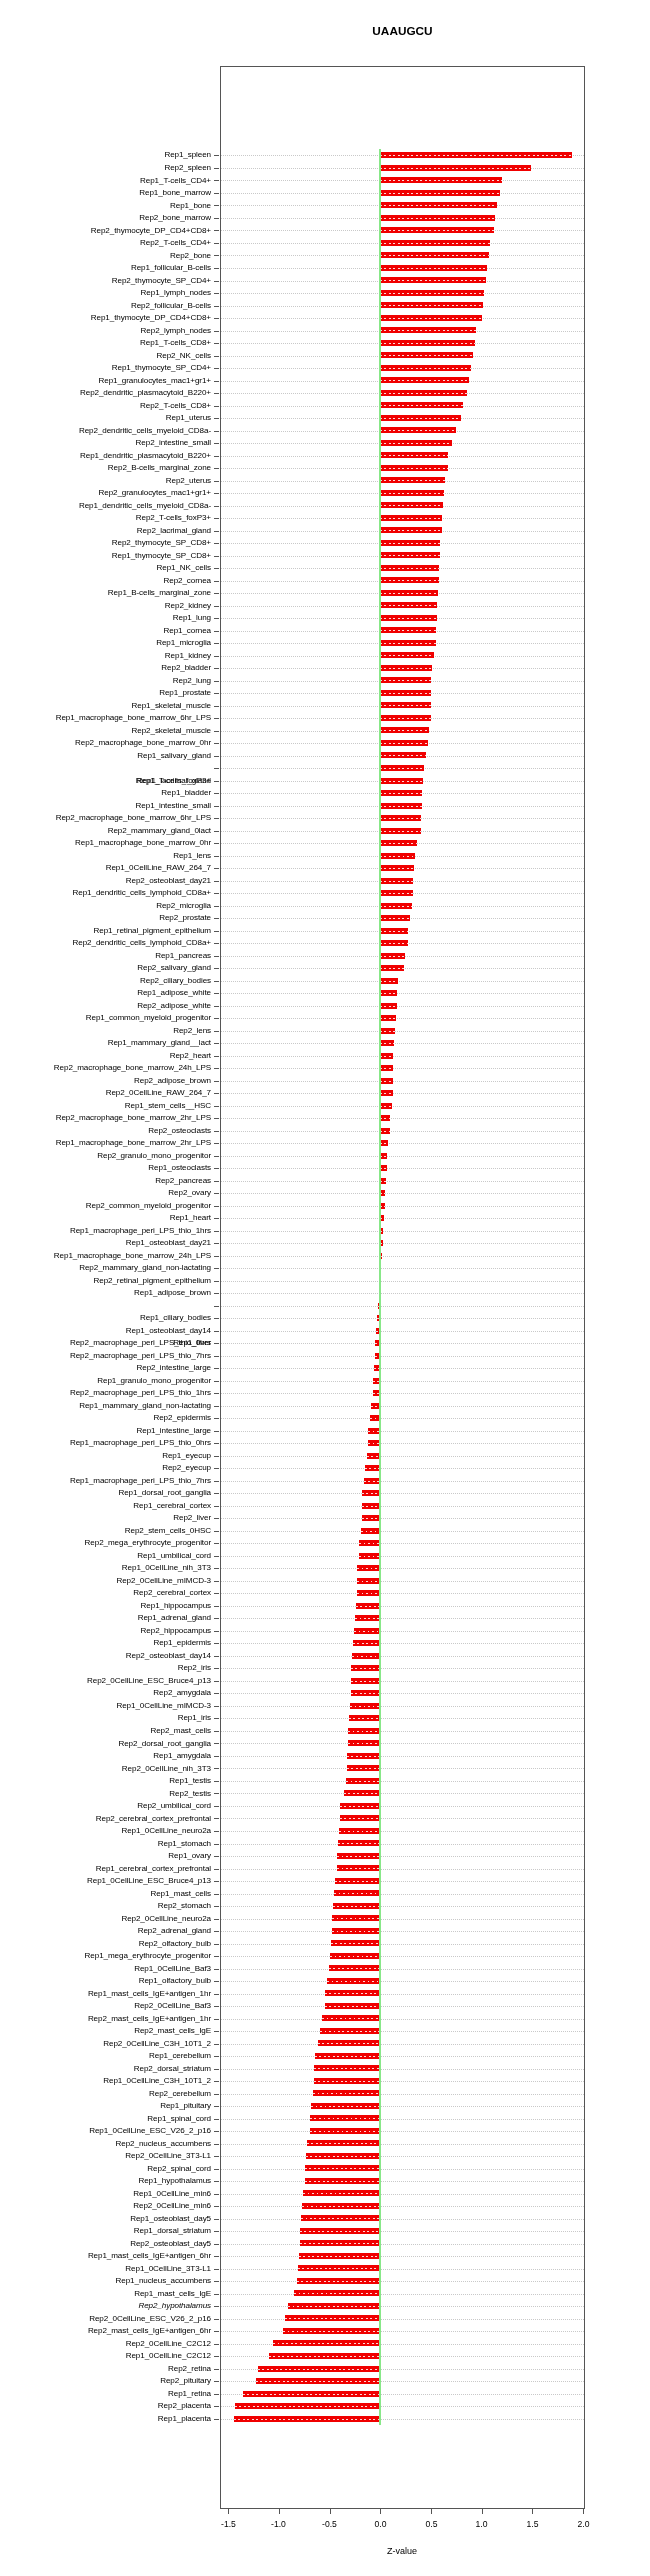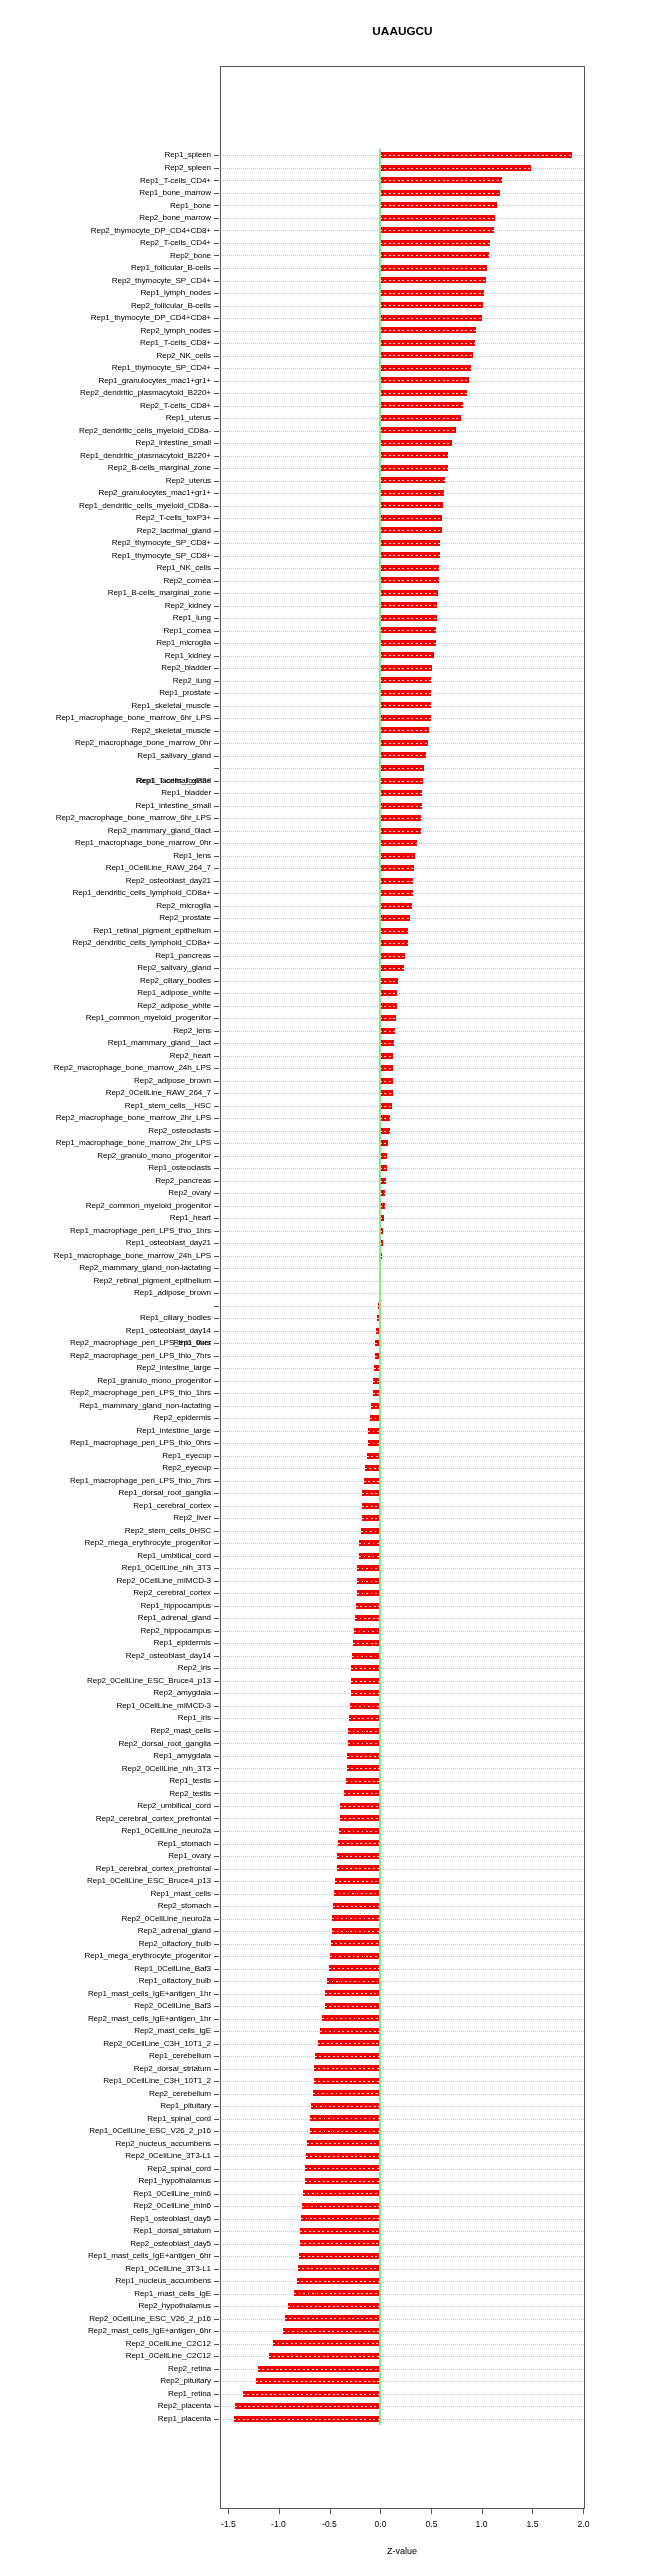--- a/index.html
+++ b/index.html
@@ -1056,21 +1056,21 @@
         <div class="bar-dots"></div>
       </div>
       <div class="gridline" style="left: 221px; width: 363px; top: 2294px;"></div>
       <div class="y-tick" style="left: 214px; width: 5.4px; top: 2294px;"></div>
       <div class="row-label" style="top: 2289px;">Rep1_mast_cells_IgE</div>
       <div class="bar" style="left: 294px; width: 86px; top: 2290px; background: rgb(240, 0, 0);">
         <div class="bar-dots"></div>
       </div>
       <div class="gridline" style="left: 221px; width: 363px; top: 2306px;"></div>
       <div class="y-tick" style="left: 214px; width: 5.4px; top: 2306px;"></div>
-      <div class="row-label" style="top: 2301px;">Rep2_hypothalamus</div>
+      <div class="row-label" style="top: 2301px; font-style: italic;">Rep2_hypothalamus</div>
       <div class="bar" style="left: 288px; width: 92px; top: 2303px; background: rgb(240, 0, 0);">
         <div class="bar-dots"></div>
       </div>
       <div class="gridline" style="left: 221px; width: 363px; top: 2319px;"></div>
       <div class="y-tick" style="left: 214px; width: 5.4px; top: 2319px;"></div>
       <div class="row-label" style="top: 2314px;">Rep2_0CellLine_ESC_V26_2_p16</div>
       <div class="bar" style="left: 285px; width: 95px; top: 2315px; background: rgb(240, 0, 0);">
         <div class="bar-dots"></div>
       </div>
       <div class="gridline" style="left: 221px; width: 363px; top: 2331px;"></div>

